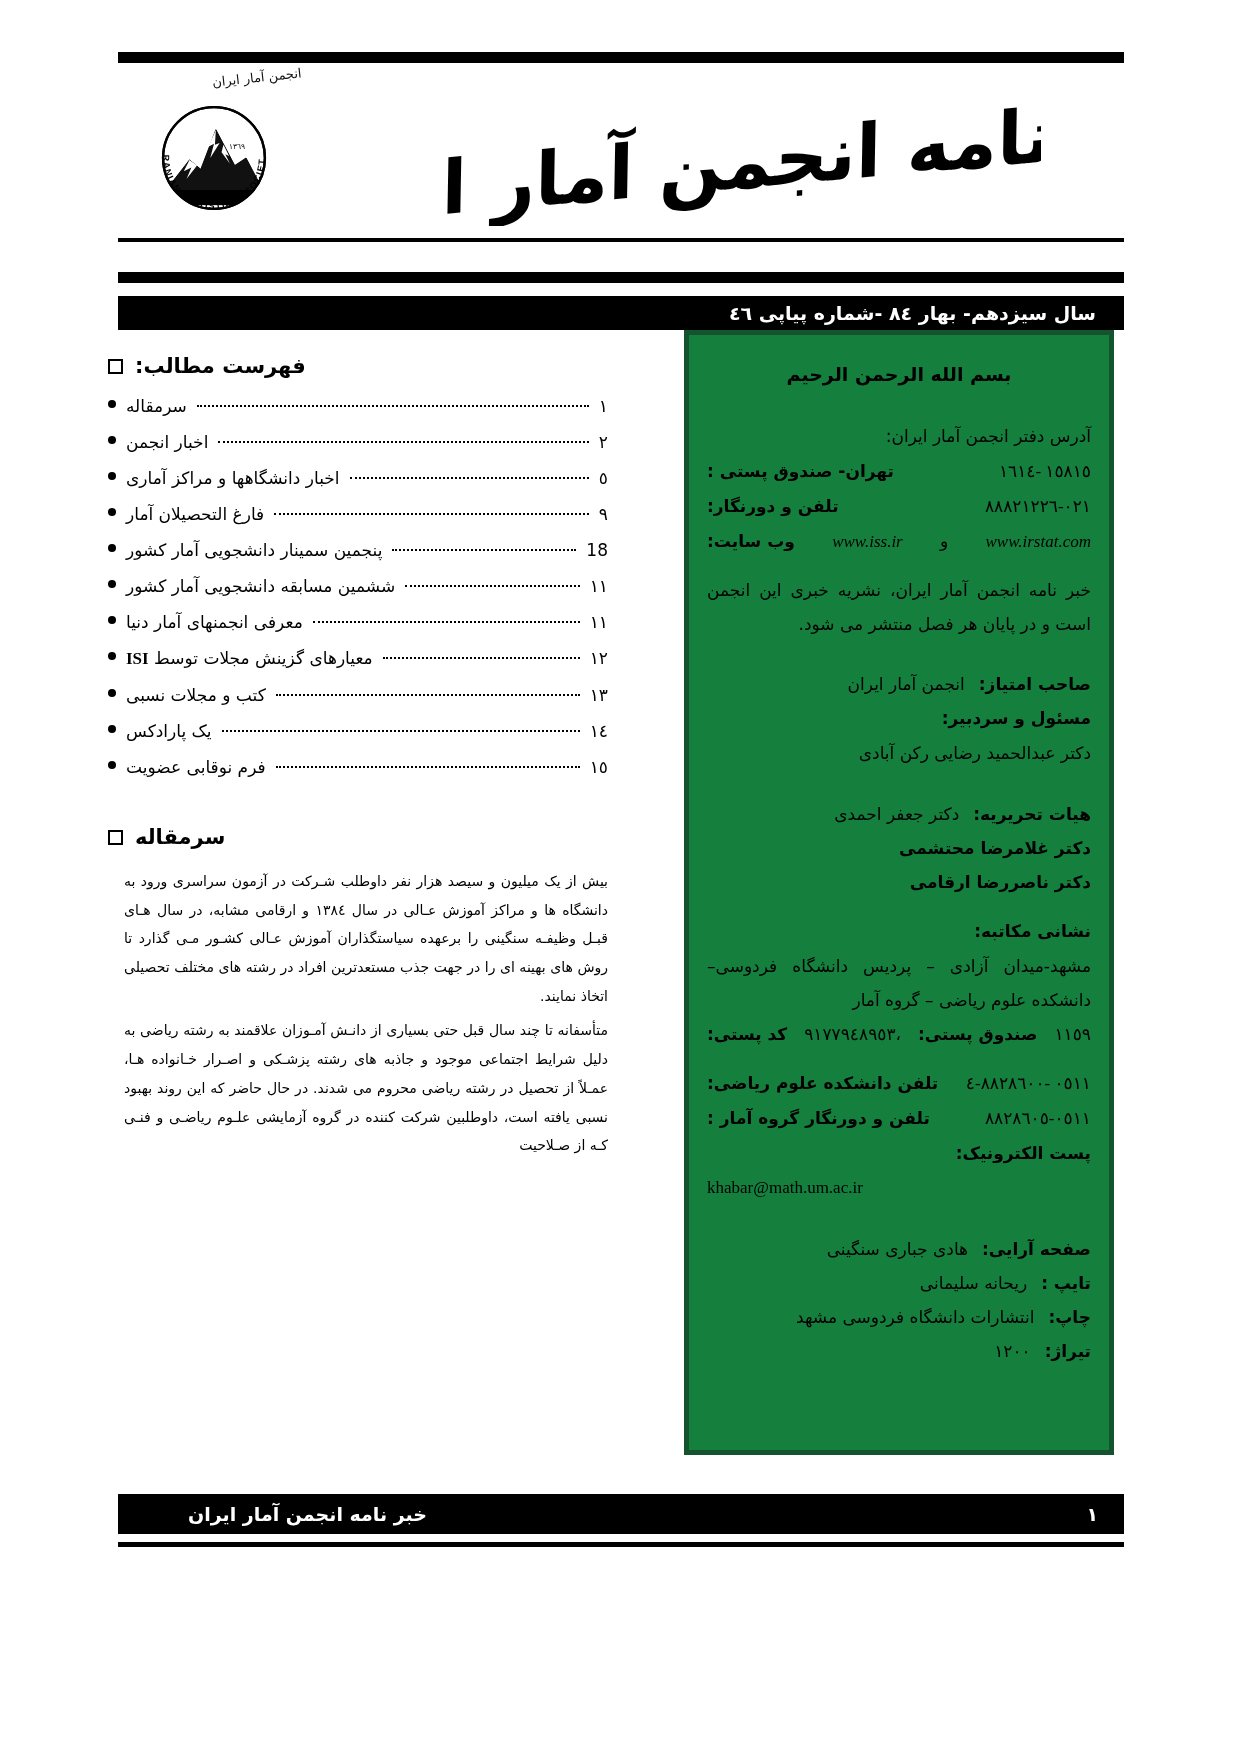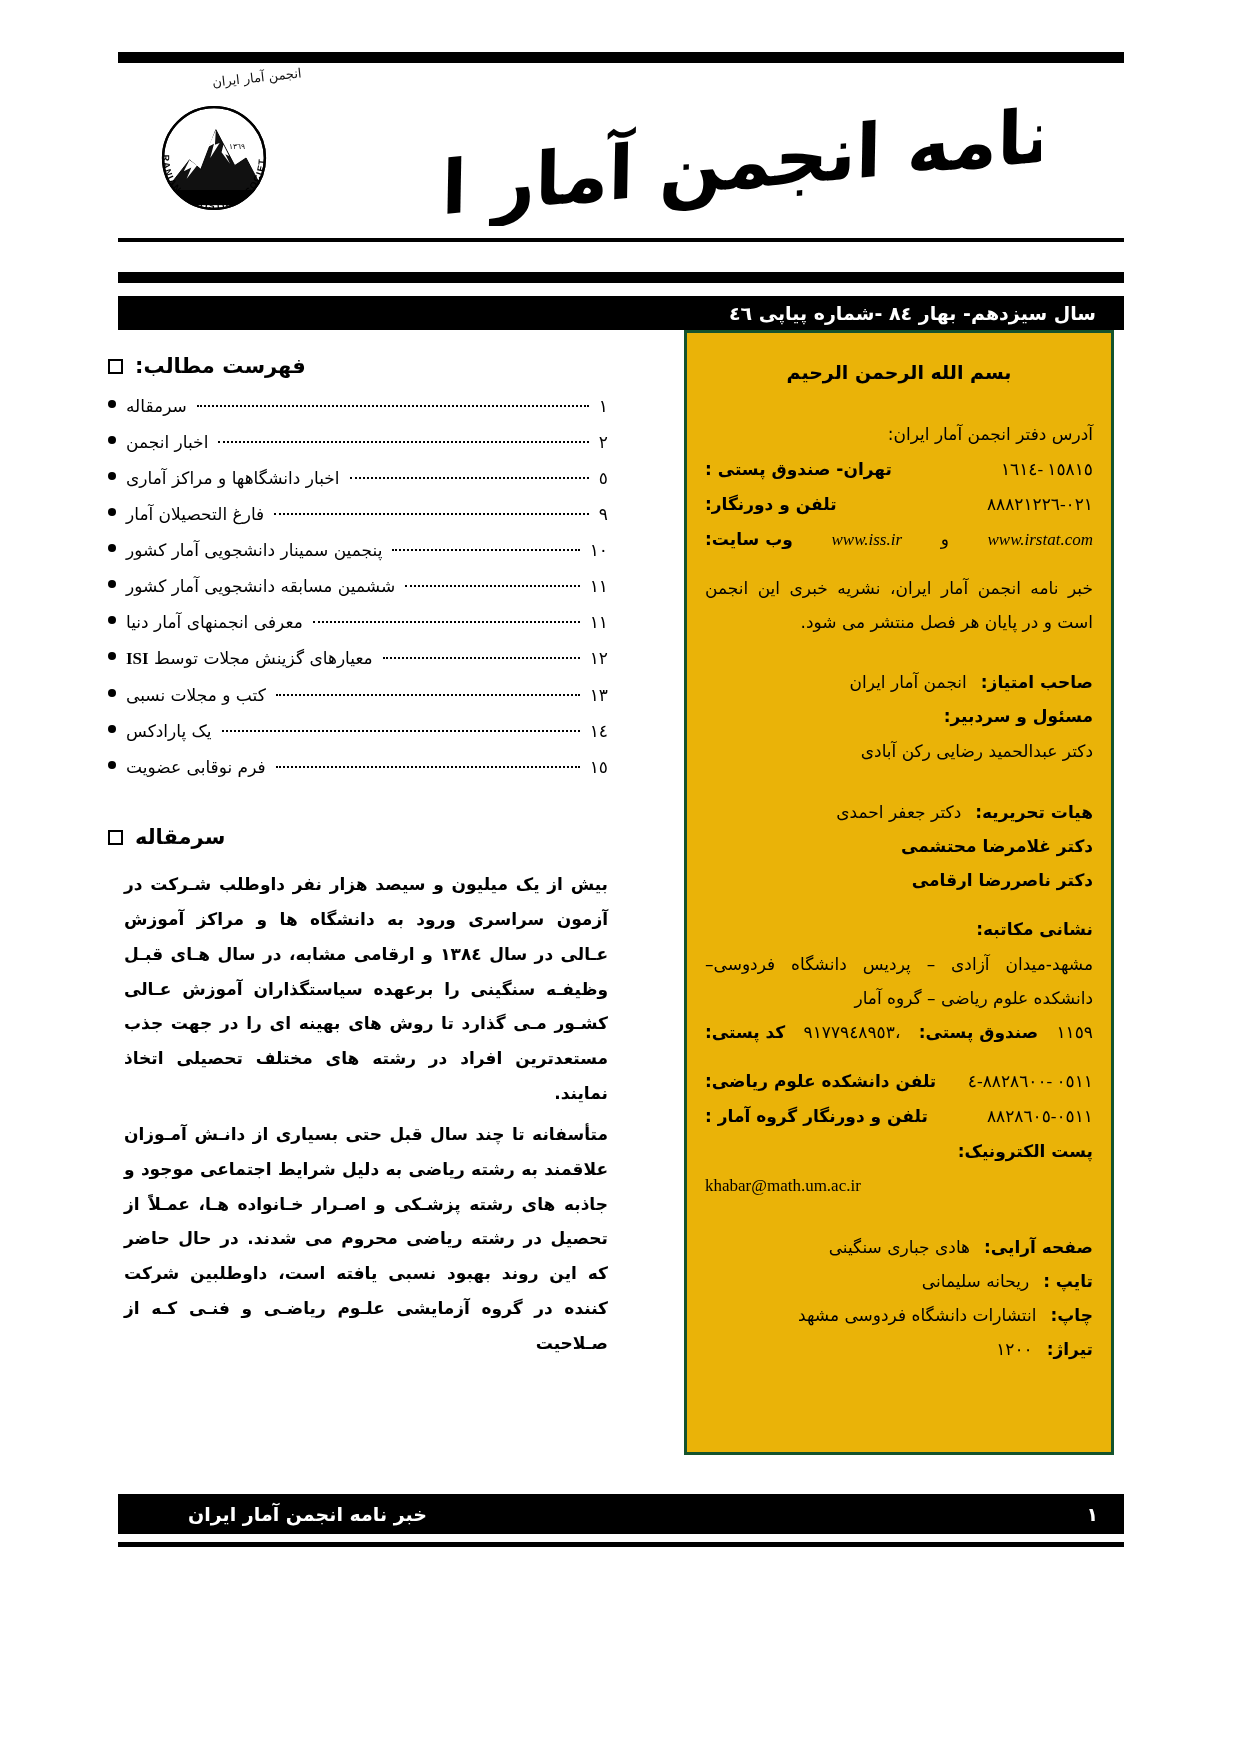--- a/index.html
+++ b/index.html
@@ -118,22 +118,22 @@
   }
 
   
   .green-col {
     position: absolute;
     right: 0;
     top: 0;
     width: 430px;
   }
   .green-box {
-    background: #eab308;
-    border: 3px solid #14532d;
+    background: #15803d;
+    border: 5px solid #14532d;
     box-sizing: border-box;
     padding: 18px 18px 22px 18px;
     min-height: 1125px;
   }
   .bismillah {
     text-align: center;
     font-weight: bold;
     font-size: 19px;
     margin: 10px 0 34px 0;
     font-family: "DejaVu Sans", sans-serif;
@@ -228,27 +228,26 @@
   .toc-page { white-space: nowrap; }
   .toc-item .isi {
     font-family: "Liberation Serif", serif;
     font-weight: bold;
   }
 
   .editorial {
     margin-top: 48px;
   }
   .editorial p {
-    font-size: 17px;
+    font-size: 14px;
     line-height: 2.05;
     text-align: justify;
     text-align-last: right;
     margin: 0 0 6px 16px;
     font-family: "DejaVu Sans", sans-serif;
-    font-weight: bold;
   }
 
   
   .footer {
     position: absolute;
     left: 118px;
     top: 1494px;
     width: 1006px;
   }
   .footer .band {
@@ -358,21 +357,21 @@
         <li class="toc-item">
           <span class="dot-bullet"></span>
           <span class="toc-label">فارغ التحصیلان آمار</span>
           <span class="toc-leader"></span>
           <span class="toc-page">٩</span>
         </li>
         <li class="toc-item">
           <span class="dot-bullet"></span>
           <span class="toc-label">پنجمین سمینار دانشجویی آمار کشور</span>
           <span class="toc-leader"></span>
-          <span class="toc-page">١٠</span>
+          <span class="toc-page">18</span>
         </li>
         <li class="toc-item">
           <span class="dot-bullet"></span>
           <span class="toc-label">ششمین مسابقه دانشجویی آمار کشور</span>
           <span class="toc-leader"></span>
           <span class="toc-page">١١</span>
         </li>
         <li class="toc-item">
           <span class="dot-bullet"></span>
           <span class="toc-label">معرفی انجمنهای آمار دنیا</span>

